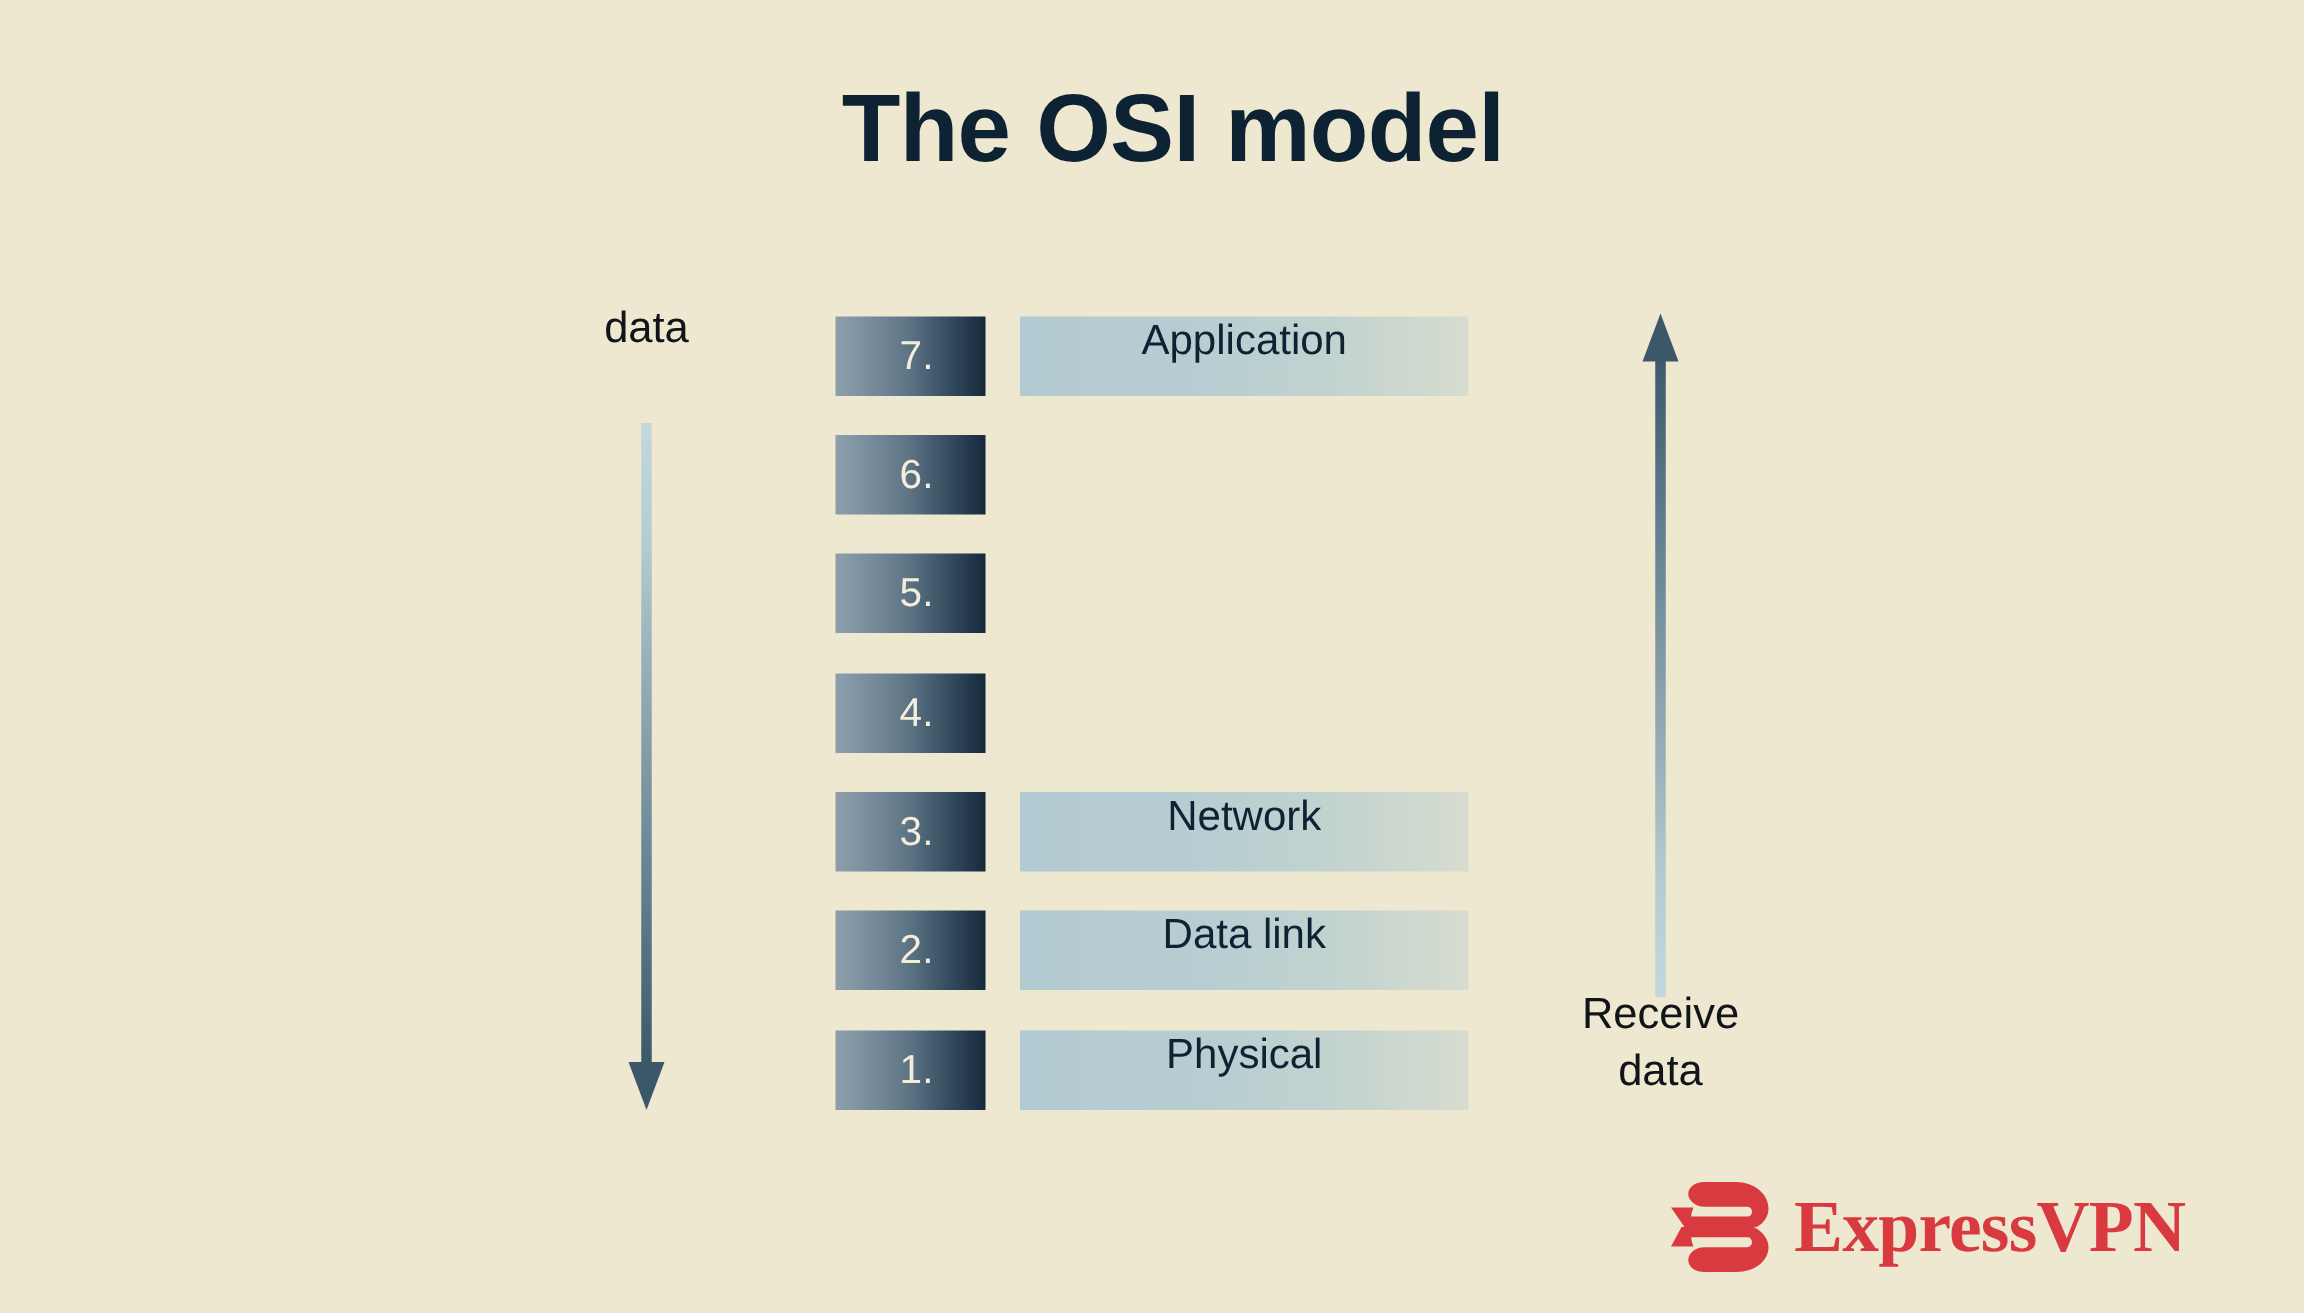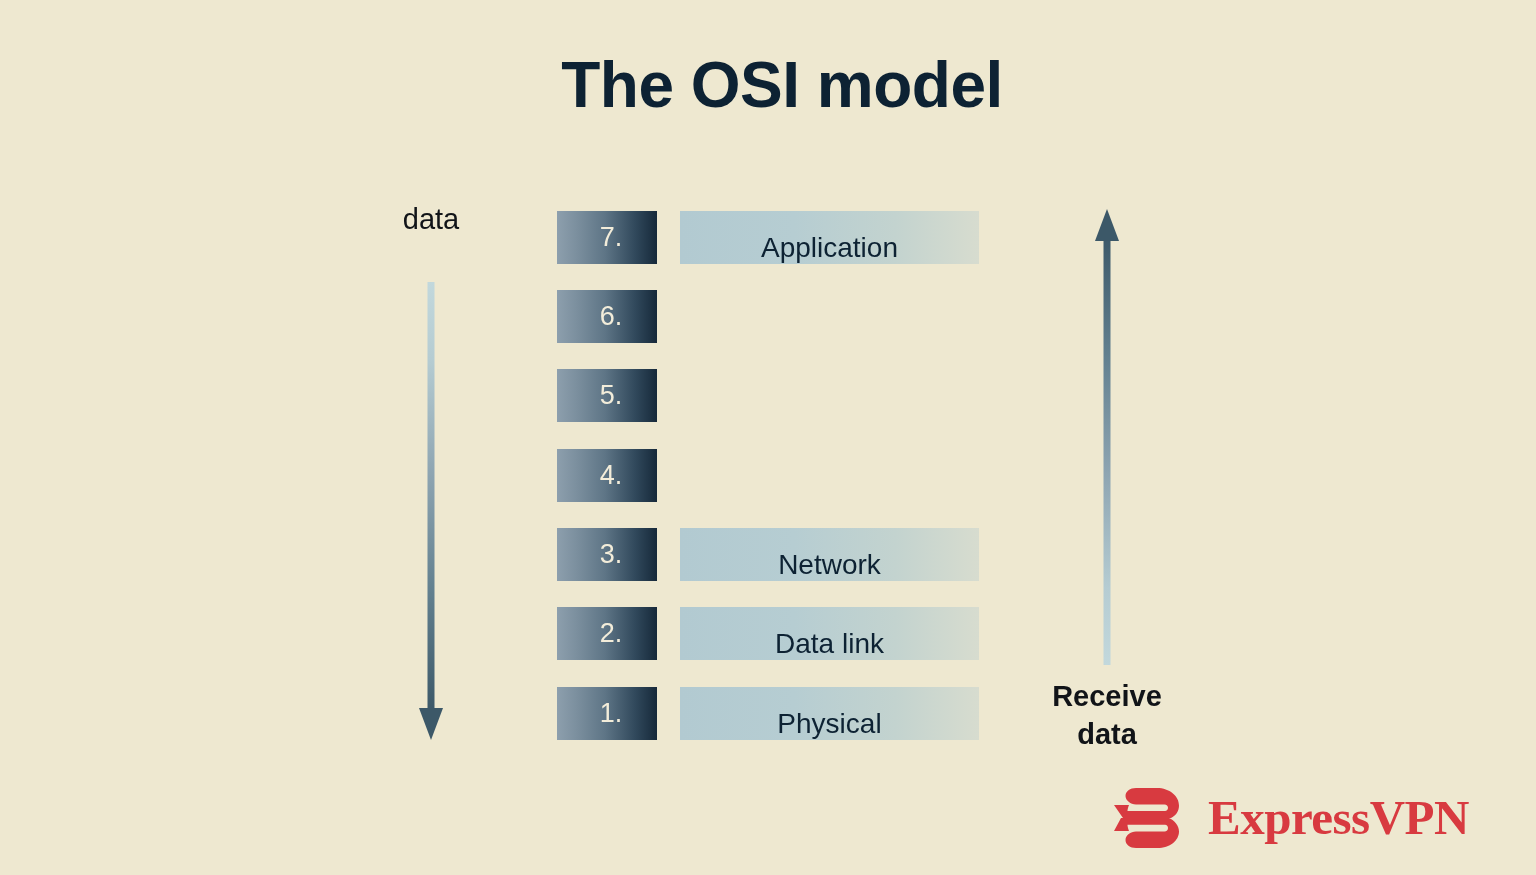--- a/index.html
+++ b/index.html
@@ -65,21 +65,21 @@
     font-weight: 400;
     letter-spacing: 0px;
   }
   .layer-num span {
     transform: translateX(4px);
   }
   .layer-name {
     flex: 1 1 auto;
     background: linear-gradient(to right, #b2cad1 0%, #b6cdd2 38%, #c3d3cf 72%, #d7dccf 100%);
     display: flex;
-    align-items: flex-end;
+    align-items: flex-start;
     justify-content: center;
     color: #0d2233;
     font-size: 28px;
     font-weight: 400;
     margin-left: 23px;
   }
 
   
   .arrow-left-label {
     position: absolute;
@@ -87,27 +87,26 @@
     top: 200px;
     width: 200px;
     text-align: center;
     font-size: 29px;
     color: #111418;
     line-height: 1.32;
   }
   .arrow-right-label {
     position: absolute;
     left: 1007px;
-    top: 677px;
+    top: 657px;
     width: 200px;
     text-align: center;
     font-size: 29px;
     color: #111418;
     line-height: 1.32;
-    font-weight: bold;
   }
   .arrow-svg-left {
     position: absolute;
     left: 411px;
     top: 282px;
     width: 40px;
     height: 462px;
   }
   .arrow-svg-right {
     position: absolute;
@@ -135,21 +134,20 @@
   }
   .logo-word {
     font-family: "Liberation Serif", serif;
     font-size: 49px;
     font-weight: bold;
     color: #d83a40;
     letter-spacing: -0.5px;
     white-space: nowrap;
     line-height: 1;
     transform: translateY(-1px);
-    margin-left: 12px;
   }
 </style>
 </head>
 <body>
 
 <div class="canvas">
 
   <div class="title">The OSI model</div>
 
   <div class="arrow-left-label">

